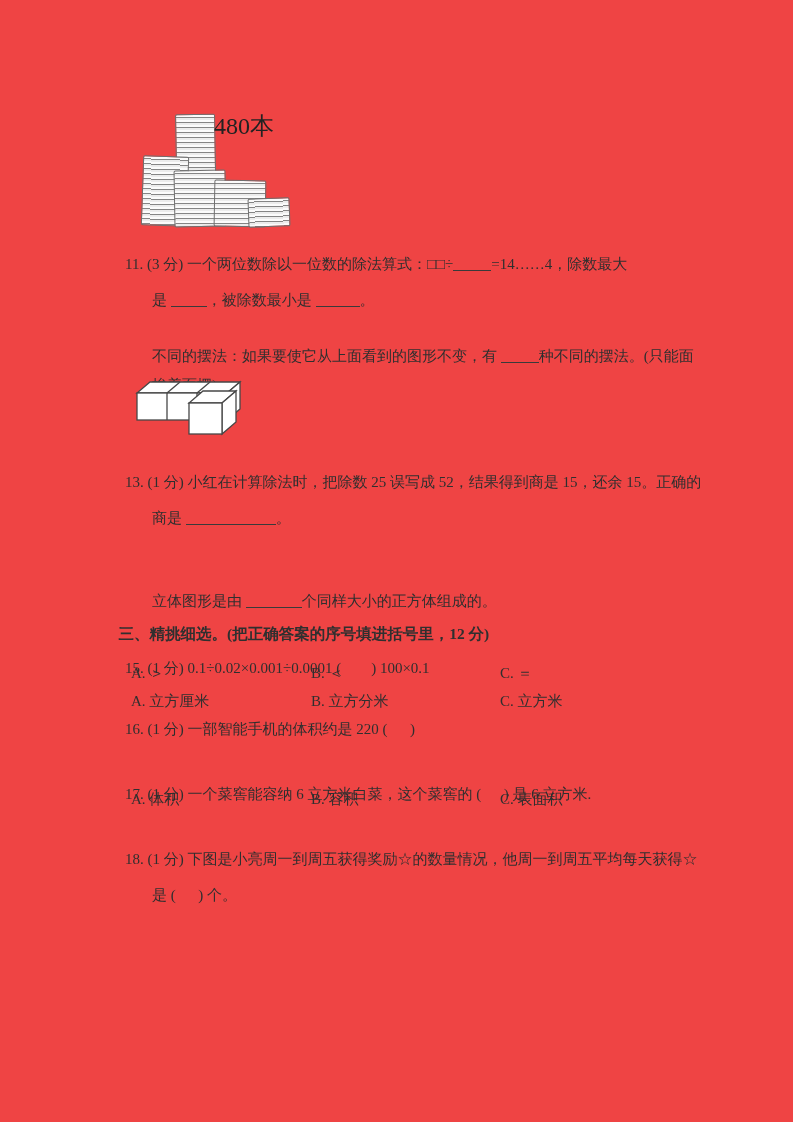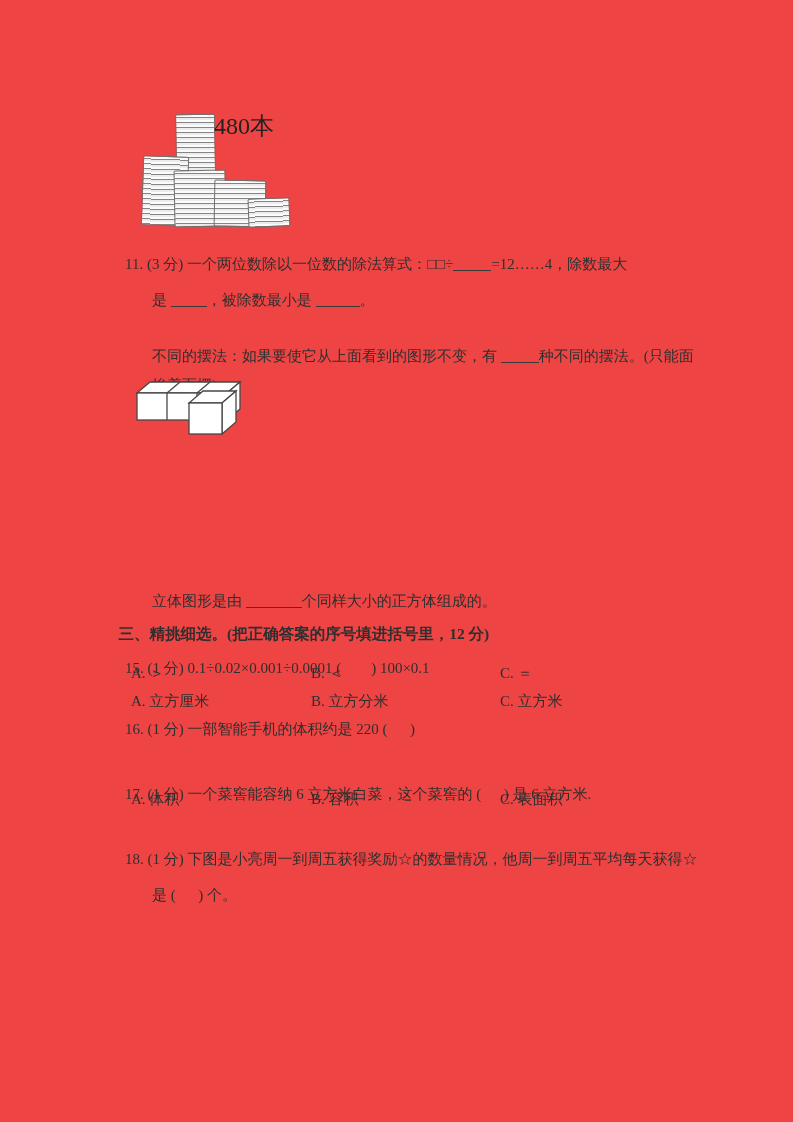--- a/index.html
+++ b/index.html
@@ -58,21 +58,21 @@
   <div class="books-fig" style="left:140px;top:108px;width:152px;height:118px;">
     <div class="bstack" style="left:36px;top:6px;width:38px;height:110px;transform:rotate(-1deg);"></div>
     <div class="bstack" style="left:2px;top:48px;width:44px;height:68px;transform:rotate(2deg);"></div>
     <div class="bstack" style="left:34px;top:62px;width:50px;height:55px;transform:rotate(-1deg);"></div>
     <div class="bstack" style="left:74px;top:72px;width:50px;height:45px;transform:rotate(1deg);"></div>
     <div class="bstack" style="left:108px;top:90px;width:40px;height:27px;transform:rotate(-2deg);"></div>
     <span class="books-label" style="left:74px;top:4px;">480本</span>
   </div>
 
   <div class="line" style="left:110px;top:228px;">
-    <span>11. (3 分) 一个两位数除以一位数的除法算式：□□÷</span><span class="blank w38"></span><span>=12……4，除数最大</span>
+    <span>11. (3 分) 一个两位数除以一位数的除法算式：□□÷</span><span class="blank w38"></span><span>=14……4，除数最大</span>
   </div>
   <div class="line" style="left:137px;top:264px;">
     <span>是 </span><span class="blank w36"></span><span>，被除数最小是 </span><span class="blank w44"></span><span>。</span>
   </div>
 
   <div class="line" style="left:137px;top:320px;">
     <span>不同的摆法：如果要使它从上面看到的图形不变，有 </span><span class="blank w38"></span><span>种不同的摆法。(只能面</span>
   </div>
   <div class="line" style="left:137px;top:349px;">
     <span>挨着面摆)</span>
@@ -84,20 +84,26 @@
     <rect x="7" y="15" width="90" height="27"></rect>
     <line x1="37" y1="15" x2="37" y2="42"></line>
     <line x1="67" y1="15" x2="67" y2="42"></line>
     <line x1="37" y1="15" x2="50" y2="4"></line>
     <line x1="67" y1="15" x2="80" y2="4"></line>
     <polygon points="59,25 92,25 106,13 73,13"></polygon>
     <polygon points="92,25 106,13 106,44 92,56"></polygon>
     <rect x="59" y="25" width="33" height="31"></rect>
   </svg>
 
+  <div class="line" style="left:110px;top:446px;">
+    <span>13. (1 分) 小红在计算除法时，把除数 25 误写成 52，结果得到商是 15，还余 15。正确的</span>
+  </div>
+  <div class="line" style="left:137px;top:482px;">
+    <span>商是 </span><span class="blank w90"></span><span>。</span>
+  </div>
 
   <div class="line" style="left:137px;top:565px;">
     <span>立体图形是由 </span><span class="blank w56"></span><span>个同样大小的正方体组成的。</span>
   </div>
 
   <div class="line bold" style="left:103px;top:598px;">
     <span>三、精挑细选。(把正确答案的序号填进括号里，12 分)</span>
   </div>
 
   <div class="line" style="left:110px;top:632px;">

